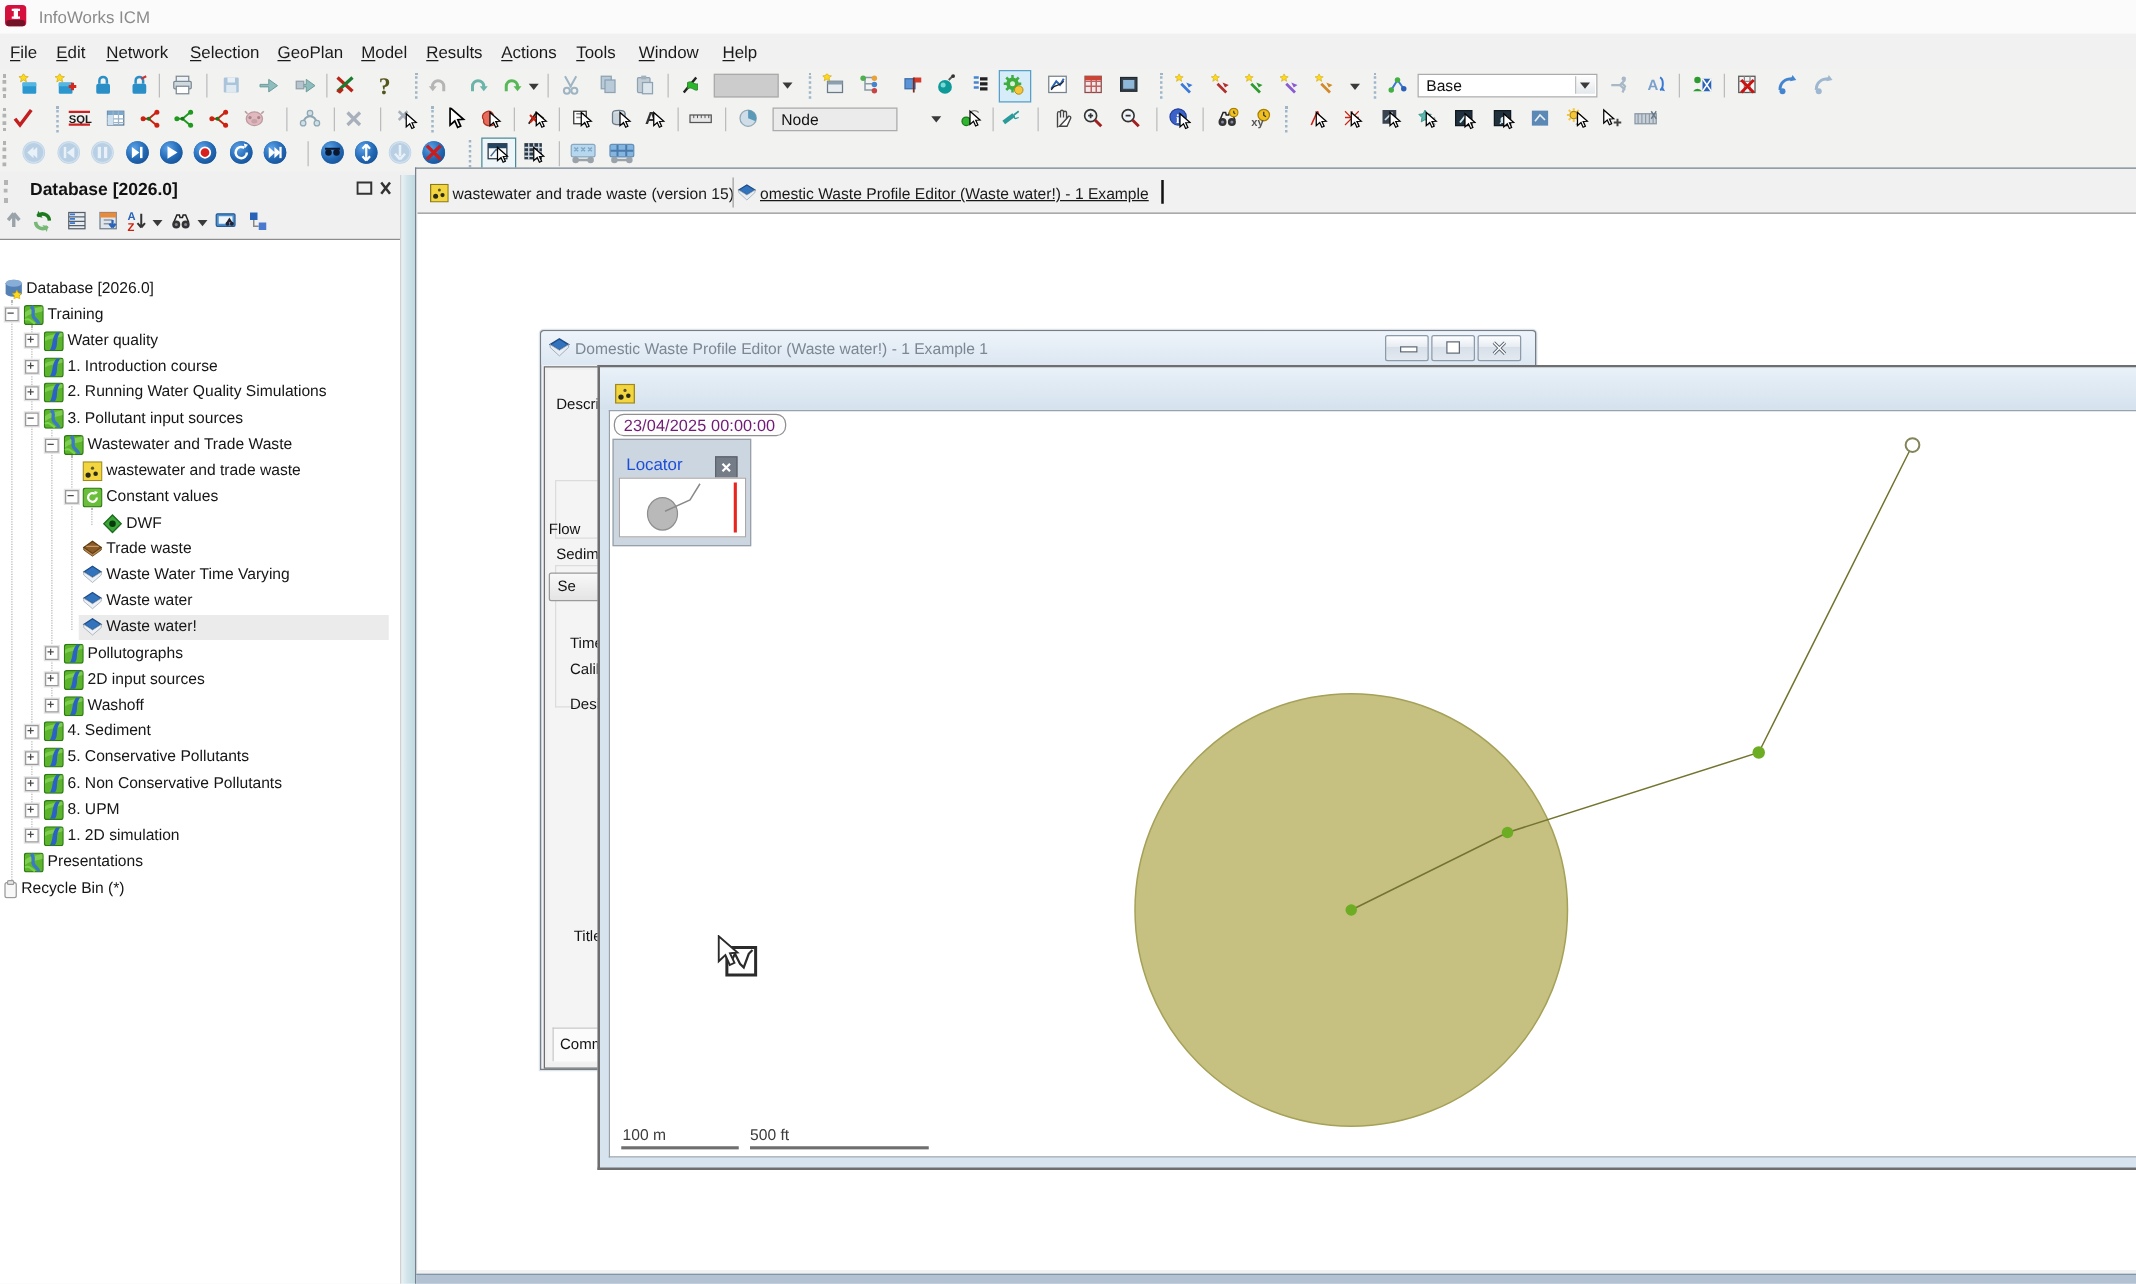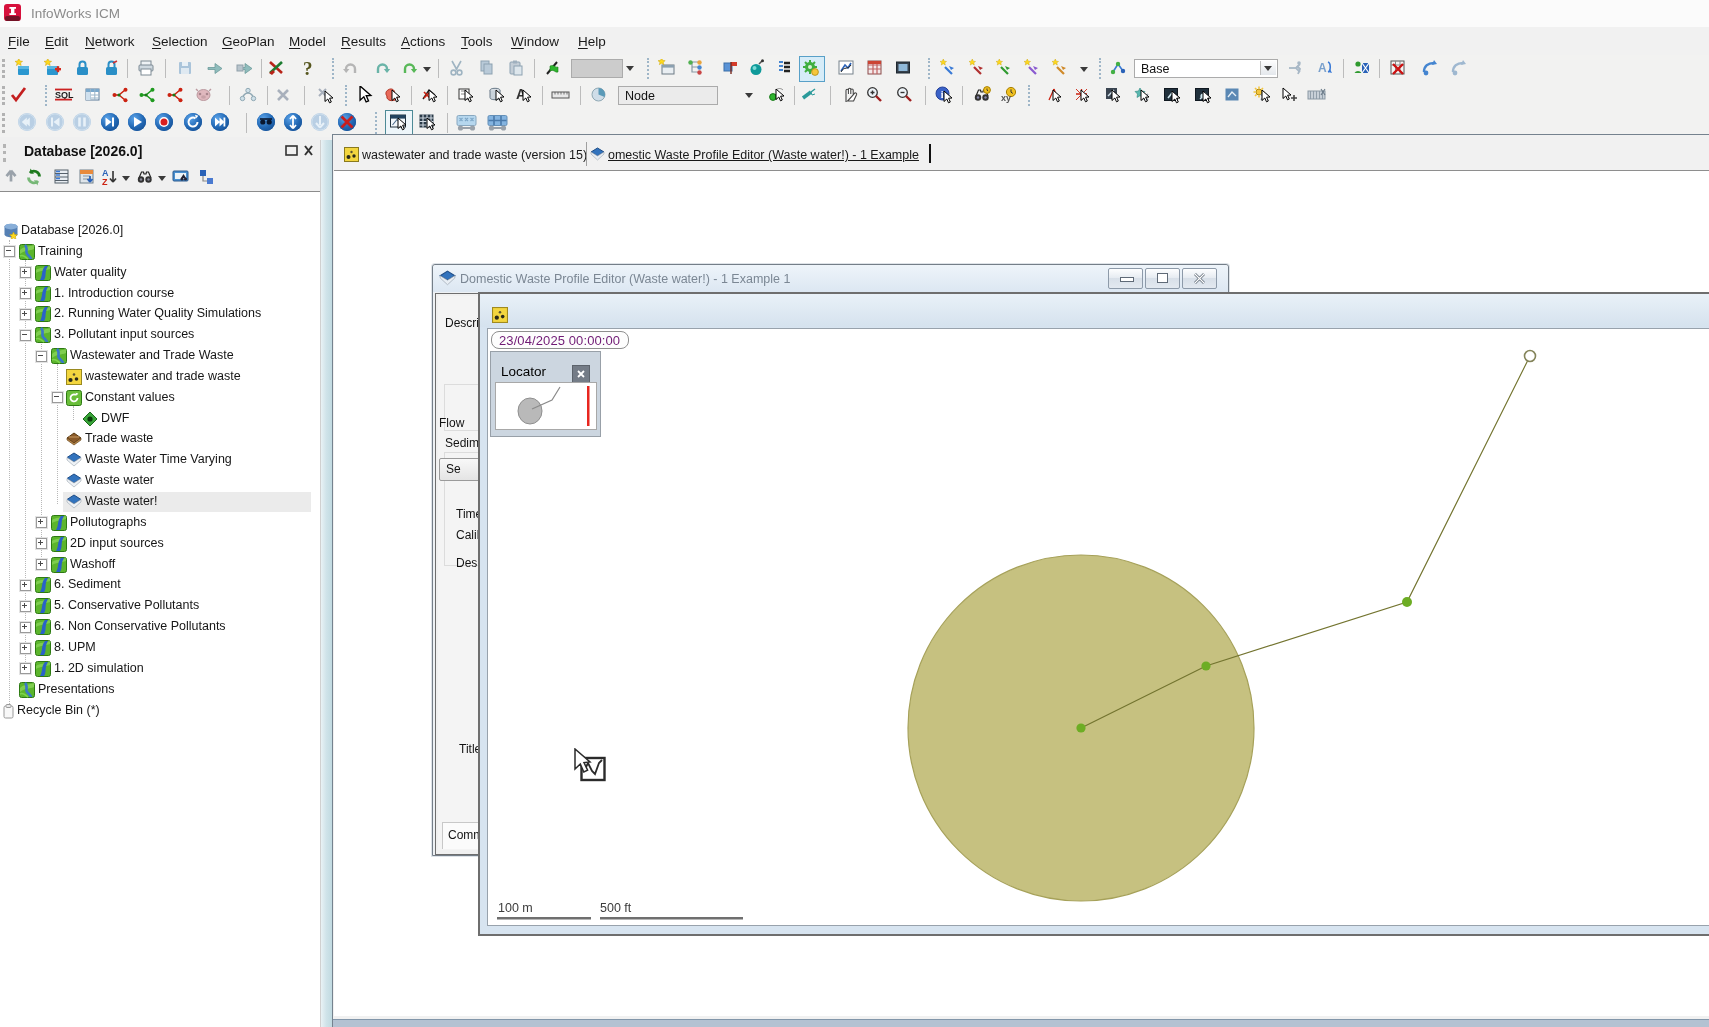--- a/index.html
+++ b/index.html
@@ -774,21 +774,21 @@
         <path d="M1 5 C5 2 10 3 15 1 L15 4 C10 6 6 5 1 8 Z" fill="#8ad55a" opacity="0.75"></path>
         <path d="M5 15 C8 10 6 6 10 1 L13 1 C9 7 12 11 9 15 Z" fill="#2a62c8"></path>
       </svg>
       <div class="ti" style="left:70px;top:365px">Washoff</div>
       <div class="exp plus" style="left:20px;top:388px"></div>
       <svg class="abs" style="left:35px;top:385px" width="16" height="16" viewBox="0 0 16 16">
         <rect x="0.5" y="0.5" width="15" height="15" rx="2" fill="#5cb52c" stroke="#2d7a12"></rect>
         <path d="M1 5 C5 2 10 3 15 1 L15 4 C10 6 6 5 1 8 Z" fill="#8ad55a" opacity="0.75"></path>
         <path d="M5 15 C8 10 6 6 10 1 L13 1 C9 7 12 11 9 15 Z" fill="#2a62c8"></path>
       </svg>
-      <div class="ti" style="left:54px;top:385px">6. Sediment</div>
+      <div class="ti" style="left:54px;top:385px">4. Sediment</div>
       <div class="exp plus" style="left:20px;top:409px"></div>
       <svg class="abs" style="left:35px;top:406px" width="16" height="16" viewBox="0 0 16 16">
         <rect x="0.5" y="0.5" width="15" height="15" rx="2" fill="#5cb52c" stroke="#2d7a12"></rect>
         <path d="M1 5 C5 2 10 3 15 1 L15 4 C10 6 6 5 1 8 Z" fill="#8ad55a" opacity="0.75"></path>
         <path d="M5 15 C8 10 6 6 10 1 L13 1 C9 7 12 11 9 15 Z" fill="#2a62c8"></path>
       </svg>
       <div class="ti" style="left:54px;top:406px">5. Conservative Pollutants</div>
       <div class="exp plus" style="left:20px;top:430px"></div>
       <svg class="abs" style="left:35px;top:427px" width="16" height="16" viewBox="0 0 16 16">
         <rect x="0.5" y="0.5" width="15" height="15" rx="2" fill="#5cb52c" stroke="#2d7a12"></rect>
@@ -908,21 +908,21 @@
         <rect x="9" y="588" width="94" height="2.5" fill="#6f6f6f"></rect>
         <text x="112" y="583" font-size="12.5" fill="#3c3c3c" font-family="Liberation Sans">500 ft</text>
         <rect x="112" y="588" width="143" height="2.5" fill="#6f6f6f"></rect>
       </svg>
 
       <div class="abs" style="left:3px;top:2px;width:136px;height:16px;border:1.5px solid #8f8f8f;border-radius:8px;background:#fdfdfd;">
         <div class="tx" style="left:7px;top:1px;font-size:13px;font-weight:500;color:#701a75;letter-spacing:0.1px;">23/04/2025 00:00:00</div>
       </div>
 
       <div id="locator">
-        <div class="tx" style="left:10px;top:12px;font-size:13.5px;color:#000000;">Locator</div>
+        <div class="tx" style="left:10px;top:12px;font-size:13.5px;color:#1d4ed8;">Locator</div>
         <div class="abs" style="left:81px;top:13px;width:16px;height:16px;background:#747c87;border:1px solid #5c636c;">
           <svg width="16" height="16" viewBox="0 0 16 16">
             <path d="M5 5 L11 11 M11 5 L5 11" stroke="#fff" stroke-width="1.8"></path>
           </svg>
         </div>
         <div class="abs" style="left:4px;top:30px;width:100px;height:46px;background:#fff;border:1px solid #a8a8a8;">
           <svg width="100" height="46" viewBox="0 0 100 46">
             <ellipse cx="34" cy="28" rx="12" ry="13" fill="#b9b9b9" stroke="#8f8f8f"></ellipse>
             <polyline points="36,26 56,17 64,4" fill="none" stroke="#8a8a8a" stroke-width="1.2"></polyline>
             <rect x="91" y="3" width="2.5" height="40" fill="#e8261f"></rect>

